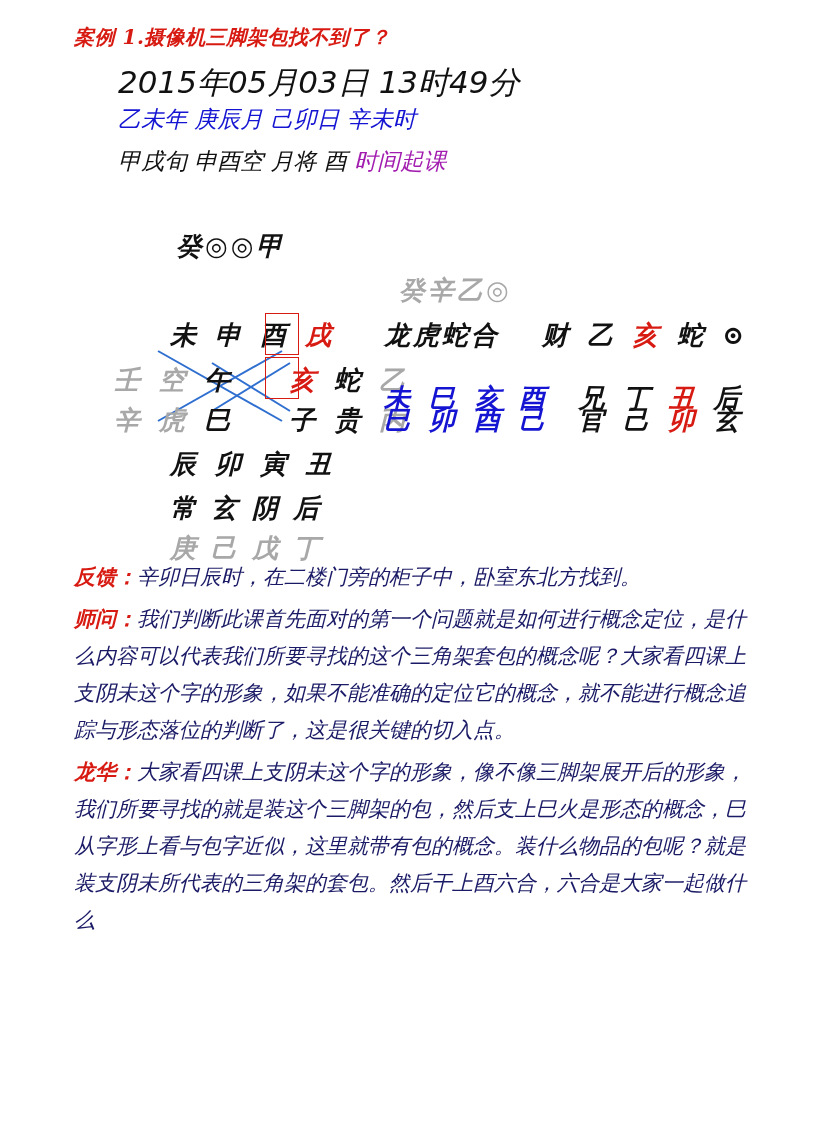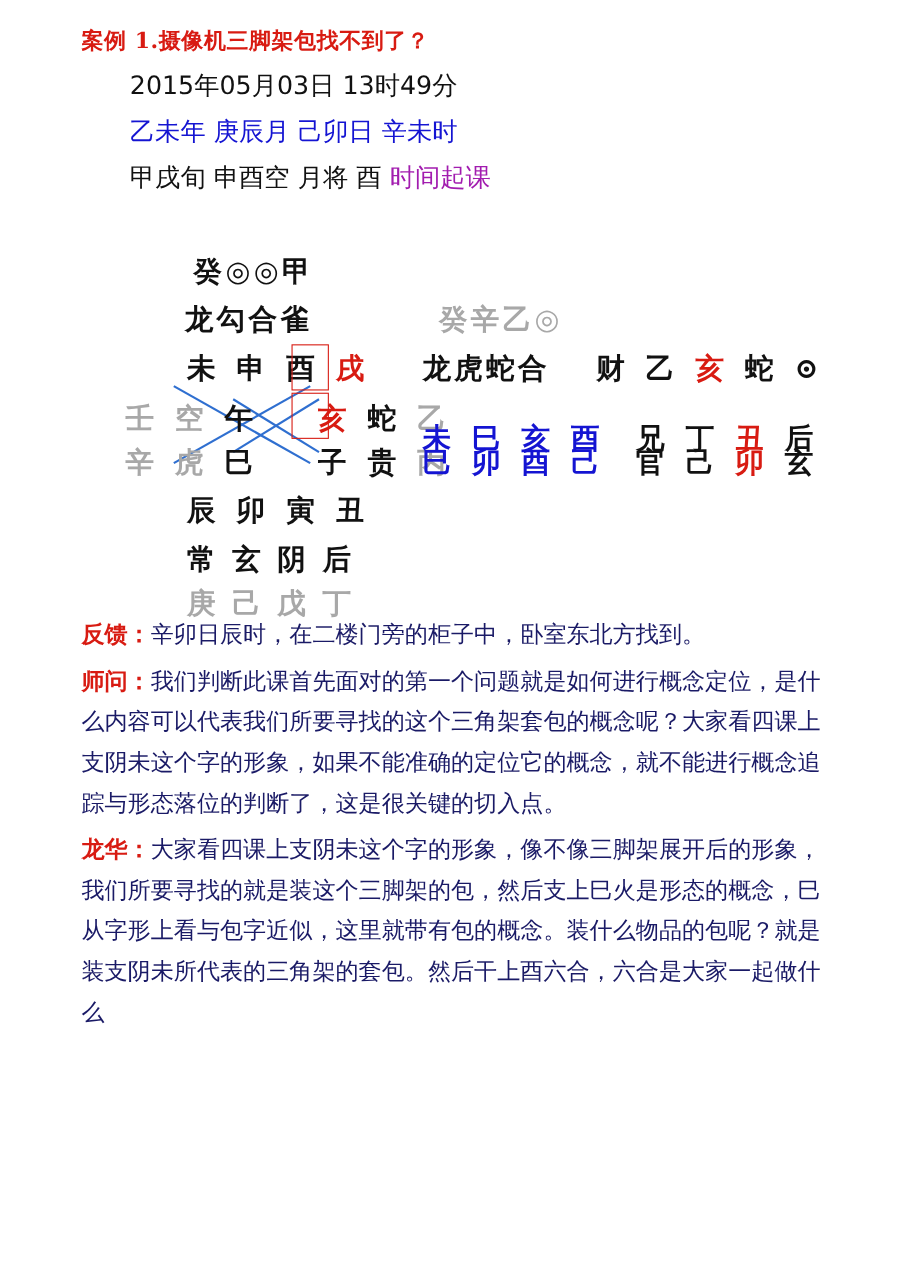--- a/index.html
+++ b/index.html
@@ -13,39 +13,40 @@
     font-family: "DejaVu Sans", "Liberation Sans", sans-serif;
     color: #000;
     position: relative;
     overflow: hidden;
   }
   .page {
     position: relative;
     width: 822px;
     height: 1146px;
     padding: 0;
+    font-style: italic;
   }
 
   
   .case-title {
     position: absolute;
     left: 74px;
     top: 24px;
     font-family: "DejaVu Serif", "Liberation Serif", serif;
     font-weight: bold;
     font-size: 20px;
     color: #d81b12;
     letter-spacing: 0.5px;
     white-space: nowrap;
   }
   .datetime-line {
     position: absolute;
     left: 118px;
     top: 62px;
-    font-size: 23px;
+    font-size: 31px;
     color: #111;
     white-space: nowrap;
     font-family: "DejaVu Sans", "Liberation Sans", sans-serif;
   }
   .ganzhi-line {
     position: absolute;
     left: 118px;
     top: 104px;
     font-size: 23px;
     color: #1414d2;
@@ -164,21 +165,20 @@
   <div class="chart">
 
     <svg class="cross-svg" viewBox="0 0 180 100">
       <line x1="8" y1="6" x2="132" y2="76" stroke="#2f6fd0" stroke-width="2"></line>
       <line x1="132" y1="6" x2="8" y2="76" stroke="#2f6fd0" stroke-width="2"></line>
       <line x1="62" y1="18" x2="140" y2="66" stroke="#2f6fd0" stroke-width="2"></line>
       <line x1="140" y1="18" x2="62" y2="66" stroke="#2f6fd0" stroke-width="2"></line>
     </svg>
 
     <div class="row l-tiangan-top gray">癸◎◎甲</div>
-    <div class="row l-shen-top black">龙勾合雀</div>
 
     <div class="row l-row1">
       <span class="cell black">未</span>
       <span class="cell black">申</span>
       <span class="cell black">酉</span>
       <span class="cell red">戌</span>
     </div>
 
     <div class="row l-row3">
       <span class="cell gray">辛</span>

